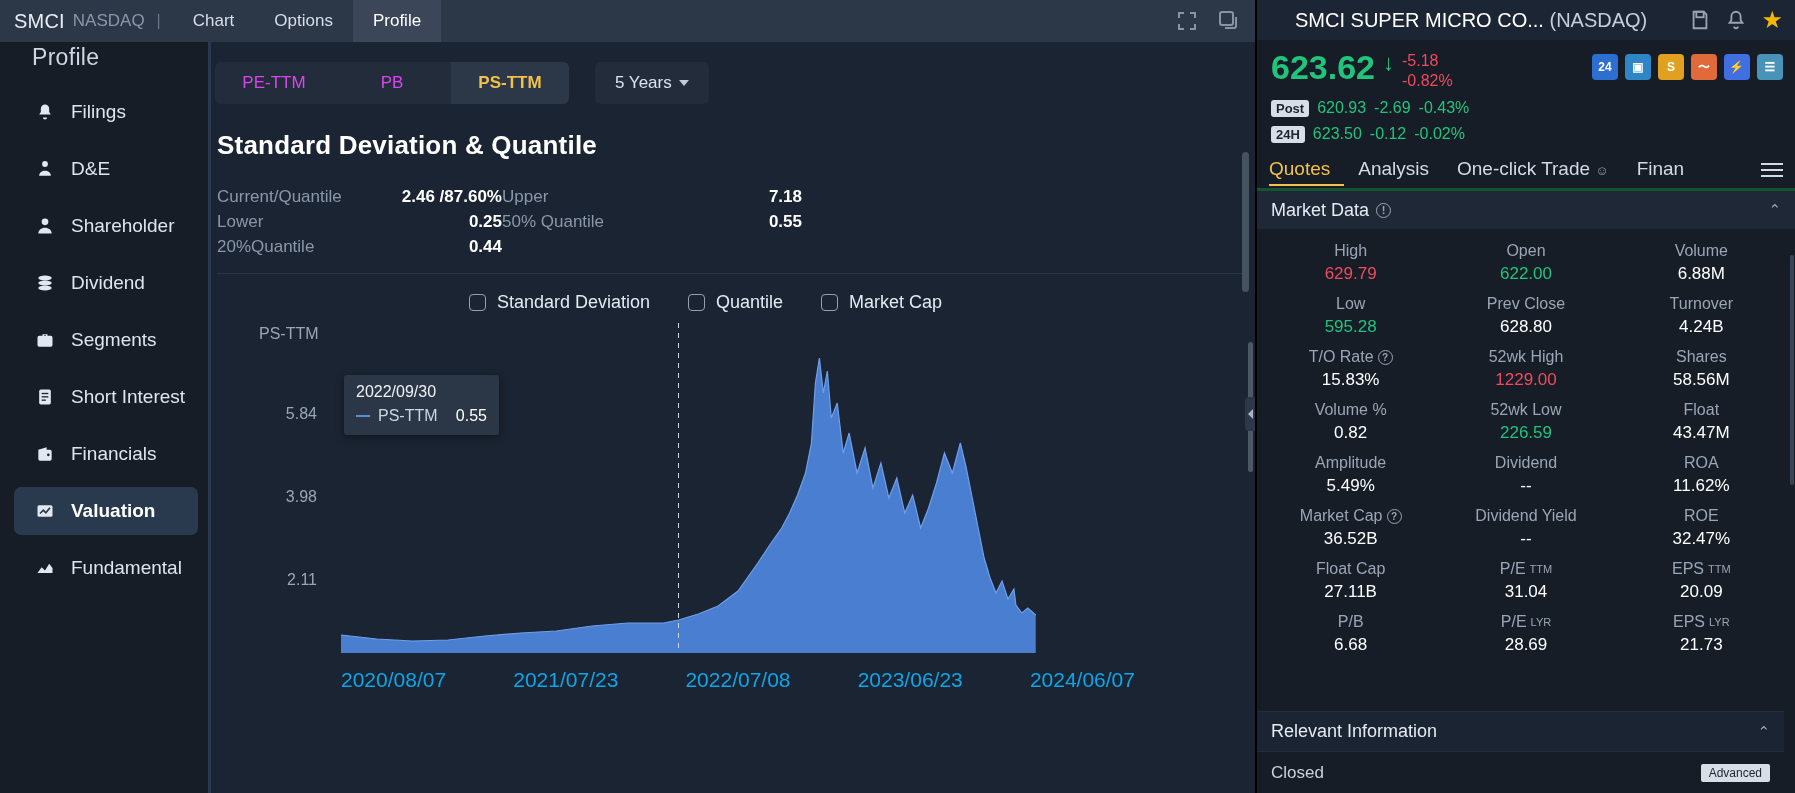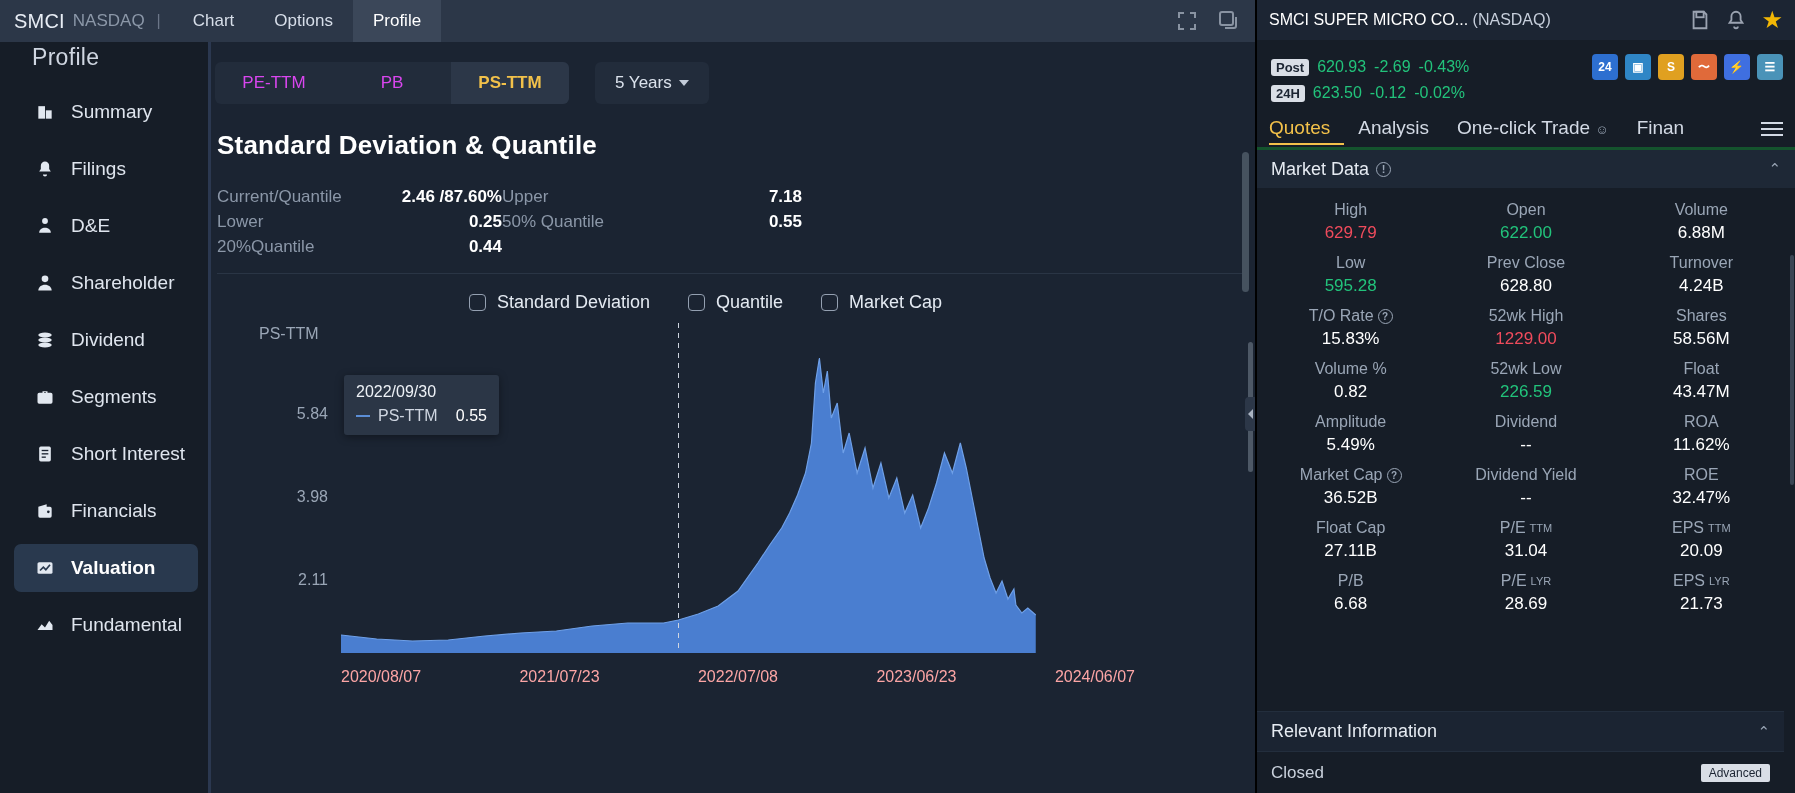--- a/index.html
+++ b/index.html
@@ -93,27 +93,27 @@
   
   .cb-row { display: flex; justify-content: center; gap: 38px; padding: 18px 0 4px 0; margin-right: 55px; }
   .cb { display:flex; align-items:center; gap:11px; cursor:pointer; }
   .cb-box { width:17px;height:17px;border:1.6px solid #94a0b1; border-radius:4px; }
   .cb-lab { font-size:18px; color:#e4eaf2; }
 
   
   .chart-area { position: relative; margin-top: 6px; height: 380px; }
   .yaxis-lab { position:absolute; left: 48px; top: 2px; font-size: 16px; color: #9aa6b6; }
   .ytick { position: absolute; right: 0; font-size: 16px; color: #9aa6b6; text-align: right; width: 100%; }
-  .ycol { position:absolute; left: 37px; top: 0; width: 80px; height: 320px; }
+  .ycol { position:absolute; left: 26px; top: 0; width: 80px; height: 320px; }
   .plot { position:absolute; left: 130px; top: 0; right: 120px; height: 330px; }
   .plot svg { display:block; width:100%; height:100%; }
   .vline { position:absolute; left: 42.5%; top: 0; width: 1px; height: 330px;
            background: repeating-linear-gradient(to bottom,#cfd6e1 0,#cfd6e1 5px,transparent 5px,transparent 10px); }
   .xaxis { position:absolute; left:130px; right:120px; top: 345px; display:flex; justify-content:space-between; }
-  .xtick { font-size: 16px; color: #fca5a5; }
+  .xtick { font-size: 21px; color: #0ea5e9; }
 
   .tooltip {
     position: absolute; left: 133px; top: 52px; width: 155px;
     background: #2b3646; border-radius: 3px; padding: 8px 12px 10px 12px;
     box-shadow: 0 2px 8px rgba(0,0,0,.4);
   }
   .tt-date { font-size: 16px; color: #eef2f7; margin-bottom: 6px; }
   .tt-row { display:flex; align-items:center; gap: 8px; font-size: 16px; }
   .tt-dash { width: 14px; height: 2px; background: #5b8ed6; }
   .tt-name { color:#cfd6e1; }
@@ -122,21 +122,21 @@
   
   .cscroll { position:absolute; right: 6px; top: 110px; width: 7px; height: 140px; background:#46525f; border-radius: 4px; }
   .cscroll2 { position:absolute; right: 2px; top: 300px; width: 5px; height: 130px; background:#4d5866; border-radius: 4px; }
   .pulltab { position:absolute; right: 0; top: 355px; width: 10px; height: 34px; background:#2c3748; border-radius: 4px 0 0 4px;
              display:flex;align-items:center;justify-content:center; }
   .pulltab:after{content:"";width:0;height:0;border-top:5px solid transparent;border-bottom:5px solid transparent;border-right:5px solid #aab4c2;}
 
   
   .right { width: 540px; height: 793px; background:#161d27; border-left:2px solid #000; position: relative; }
   .r-head { height: 40px; background:#1c2533; display:flex; align-items:center; padding: 0 12px; gap: 10px; }
-  .r-title { font-size: 16px; color:#ffffff; white-space: nowrap; overflow:hidden; }
+  .r-title { font-size: 20px; color:#ffffff; white-space: nowrap; overflow:hidden;margin-left:26px; }
   .r-title .paren { color:#c6cedb; }
   .r-hicons { margin-left:auto; display:flex; align-items:center; gap: 14px; }
   .rhi { width:22px;height:22px; opacity:.75; cursor:pointer; }
   .star { color:#f2b705; font-size: 24px; opacity:1; cursor:pointer; }
 
   .quote { padding: 10px 14px 8px 14px; position: relative; }
   .q-main { display:flex; align-items:flex-start; gap: 8px; }
   .q-price { font-size: 34px; font-weight: bold; color:#22c37b; line-height: 1; }
   .q-arrow { font-size: 22px; color:#22c37b; line-height: 1.2; }
   .q-chg { font-size: 16px; color:#ef4b5c; line-height: 1.25; padding-top: 1px; }
@@ -202,29 +202,20 @@
           </svg>
         </span>
       </div>
     </div>
 
     <div class="body-split">
 
       <div class="sidebar">
         <div class="sb-title">Profile</div>
 
-        <div class="sb-item">
-          <span class="sb-ico">
-              <svg viewBox="0 0 24 24" width="20" height="20">
-                <rect x="4" y="5" width="8" height="15"></rect>
-                <rect x="13" y="10" width="7" height="10"></rect>
-              </svg>
-            </span>
-          <span class="sb-label">Summary</span>
-        </div>
         <div class="sb-item">
           <span class="sb-ico">
               <svg viewBox="0 0 24 24" width="20" height="20">
                 <path d="M12 3a5 5 0 0 0-5 5v4l-2 3h14l-2-3V8a5 5 0 0 0-5-5zm0 18a2.5 2.5 0 0 0 2.5-2.5h-5A2.5 2.5 0 0 0 12 21z"></path>
               </svg>
             </span>
           <span class="sb-label">Filings</span>
         </div>
         <div class="sb-item">
           <span class="sb-ico">
@@ -424,20 +415,25 @@
             </svg></span>
         <span class="rhi"><svg viewBox="0 0 24 24" fill="none" stroke="#c6cedb" stroke-width="2">
               <path d="M12 3a5 5 0 0 0-5 5v4l-2 3h14l-2-3V8a5 5 0 0 0-5-5z"></path>
               <path d="M10 19a2 2 0 0 0 4 0"></path>
             </svg></span>
         <span class="star">★</span>
       </span>
     </div>
 
     <div class="quote">
+      <div class="q-main">
+        <span class="q-price">623.62</span>
+        <span class="q-arrow">↓</span>
+        <span class="q-chg"><span>-5.18</span><br><span>-0.82%</span></span>
+      </div>
       <div class="q-sub">
         <span class="tagb">Post</span>
         <span class="grn">620.93</span>
         <span class="grn">-2.69</span>
         <span class="grn">-0.43%</span>
       </div>
       <div class="q-sub">
         <span class="tagb">24H</span>
         <span class="grn">623.50</span>
         <span class="grn">-0.12</span>

